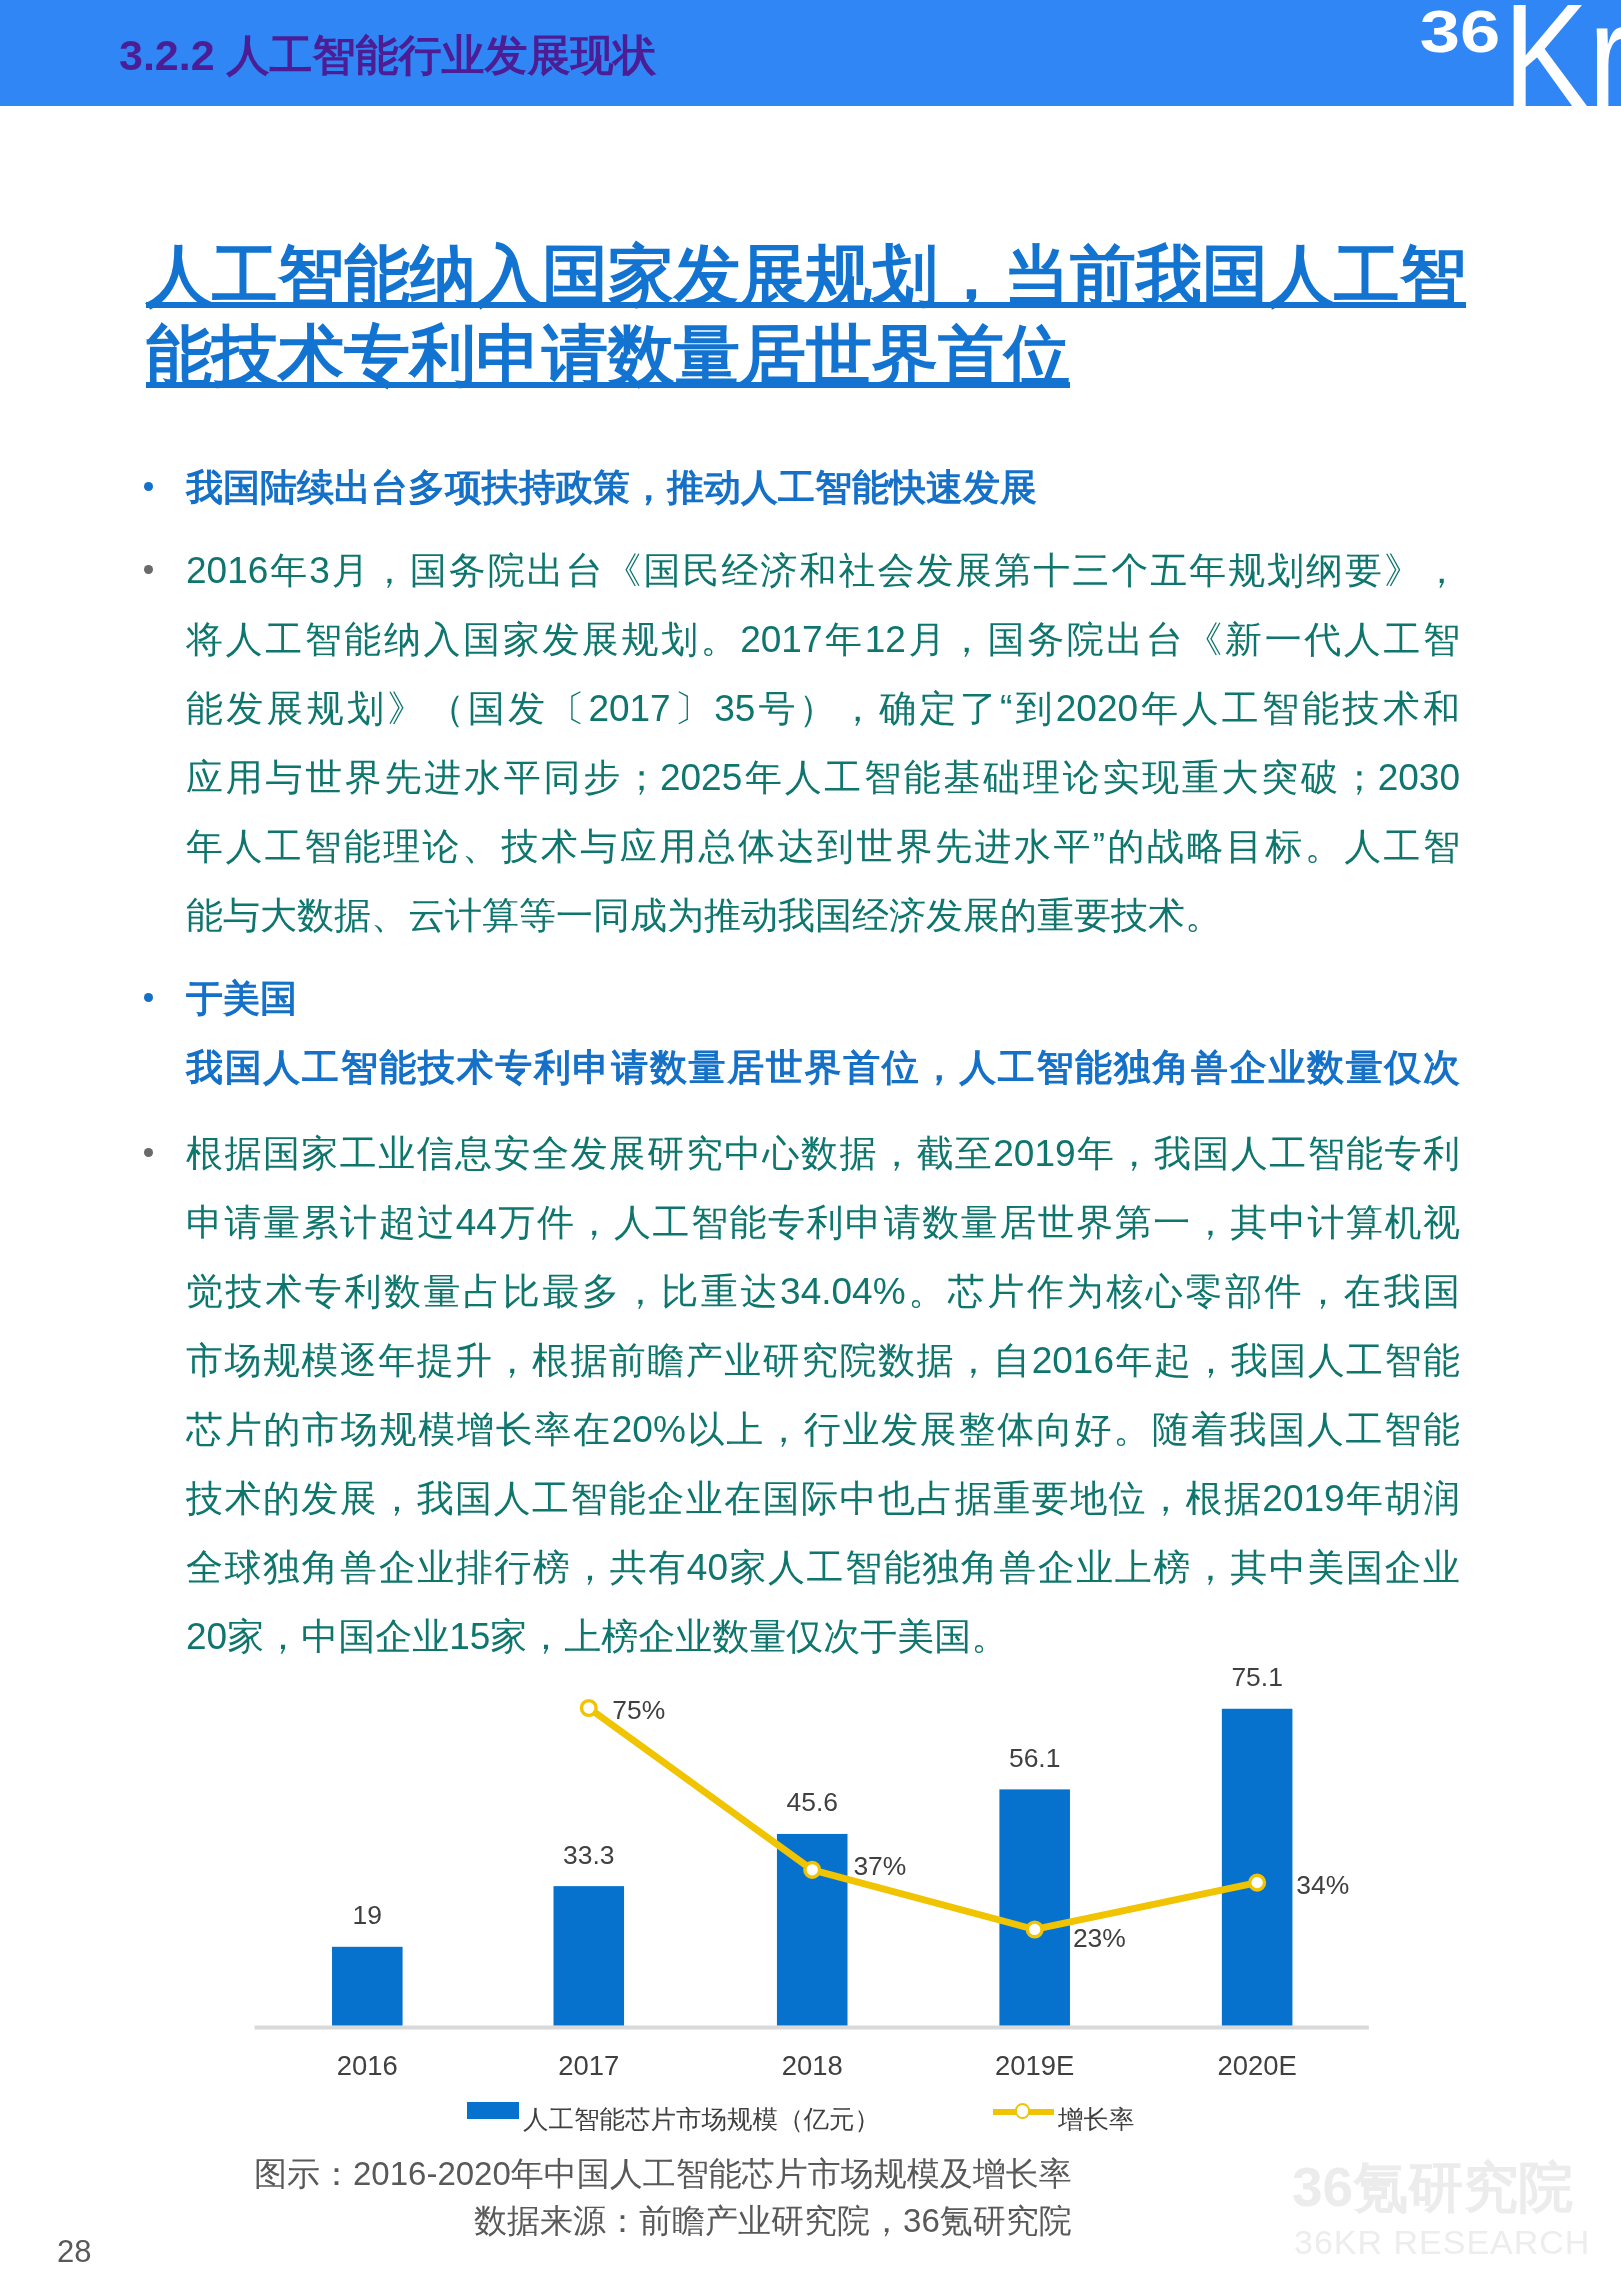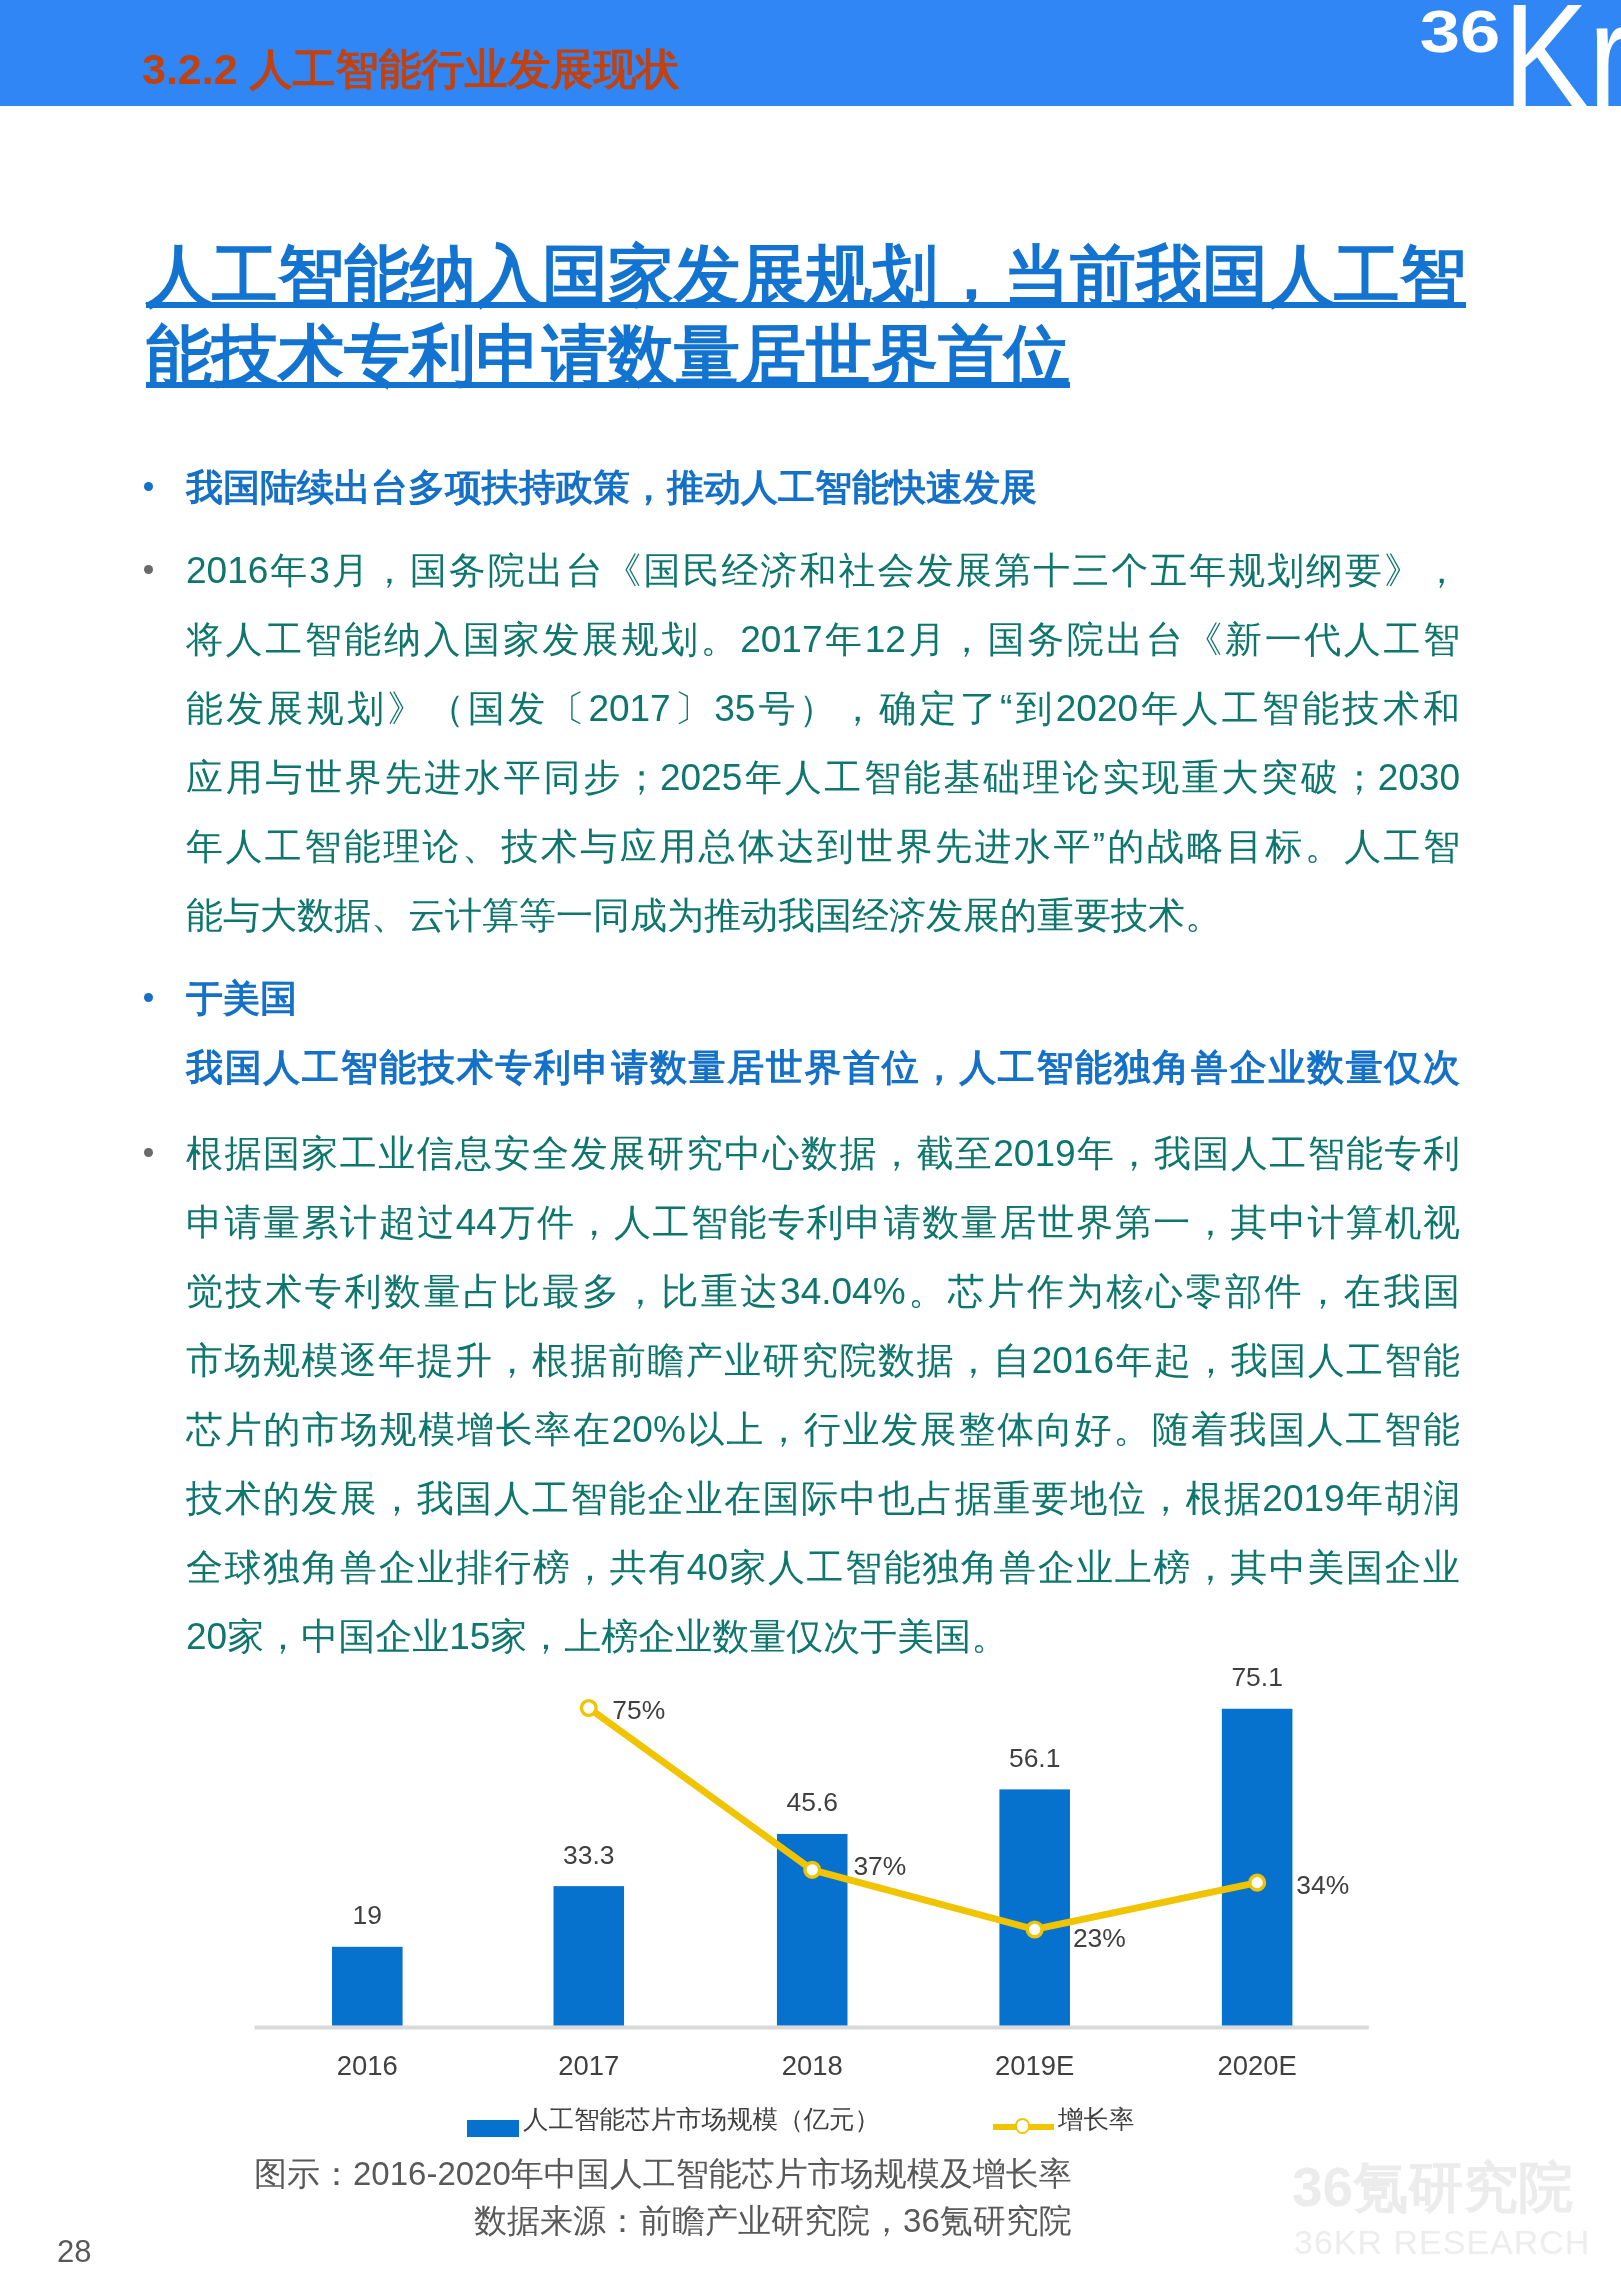--- a/index.html
+++ b/index.html
@@ -3,22 +3,22 @@
 <meta charset="utf-8">
 <style>
   html, body { margin: 0; padding: 0; background: #ffffff; }
   .page {
     position: relative; width: 1621px; height: 2293px; background: #ffffff;
     overflow: hidden; font-family: "Liberation Sans", sans-serif;
   }
   
   .header-bar { position: absolute; left: 0; top: 0; width: 1621px; height: 106px; background: #3086f5; }
   .header-title {
-    position: absolute; left: 119px; top: 16px; line-height: 106px;
-    font-size: 43px; font-weight: bold; color: #c2410c; white-space: nowrap; margin-left: 23px;
+    position: absolute; left: 119px; top: 2px; line-height: 106px;
+    font-size: 43px; font-weight: bold; color: #4c1d95; white-space: nowrap;
   }
   .logo { position: absolute; left: 1411px; top: 0; width: 210px; height: 110px; overflow: hidden; }
 
   
   .page-title {
     position: absolute; left: 146px; top: 235px; font-size: 66px; line-height: 80px;
     font-weight: bold; color: #1273d0;
   }
   .page-title .tline { display: block; white-space: nowrap; text-decoration: underline; }
 
@@ -31,21 +31,21 @@
   .line {
     display: block; height: 69px; line-height: 69px; white-space: nowrap;
     text-align: justify; text-align-last: justify;
   }
   .line.last { text-align-last: left; }
   .heading { font-size: 37px; font-weight: bold; color: #1570c8; }
   .body-text { font-size: 37px; color: #0f766e; }
 
   
   .chart-svg { position: absolute; left: 235px; top: 1647px; width: 1176px; height: 461px; }
-  .legend { position: absolute; top: 2102px; height: 35px; display: flex; align-items: flex-end; font-size: 25.5px; color: #404040; white-space: nowrap; }
+  .legend { position: absolute; top: 2102px; height: 35px; display: flex; align-items: flex-start; font-size: 25.5px; color: #404040; white-space: nowrap; }
   .legend-bar { left: 467px; }
   .legend-line { left: 993px; }
   .swatch-bar { width: 52px; height: 16.7px; background: #0672cd; margin-right: 3.9px; }
   .swatch-line { position: relative; width: 61px; height: 19.6px; margin-right: 3.9px; }
   .swatch-line .seg { position: absolute; left: 0; top: 6.9px; width: 61px; height: 5.9px; background: #f0c400; }
   .swatch-line .dot {
     position: absolute; left: 21.6px; top: 1px; width: 11.8px; height: 11.8px; border-radius: 50%;
     background: #ffffff; border: 2.9px solid #f0c400;
   }
 

